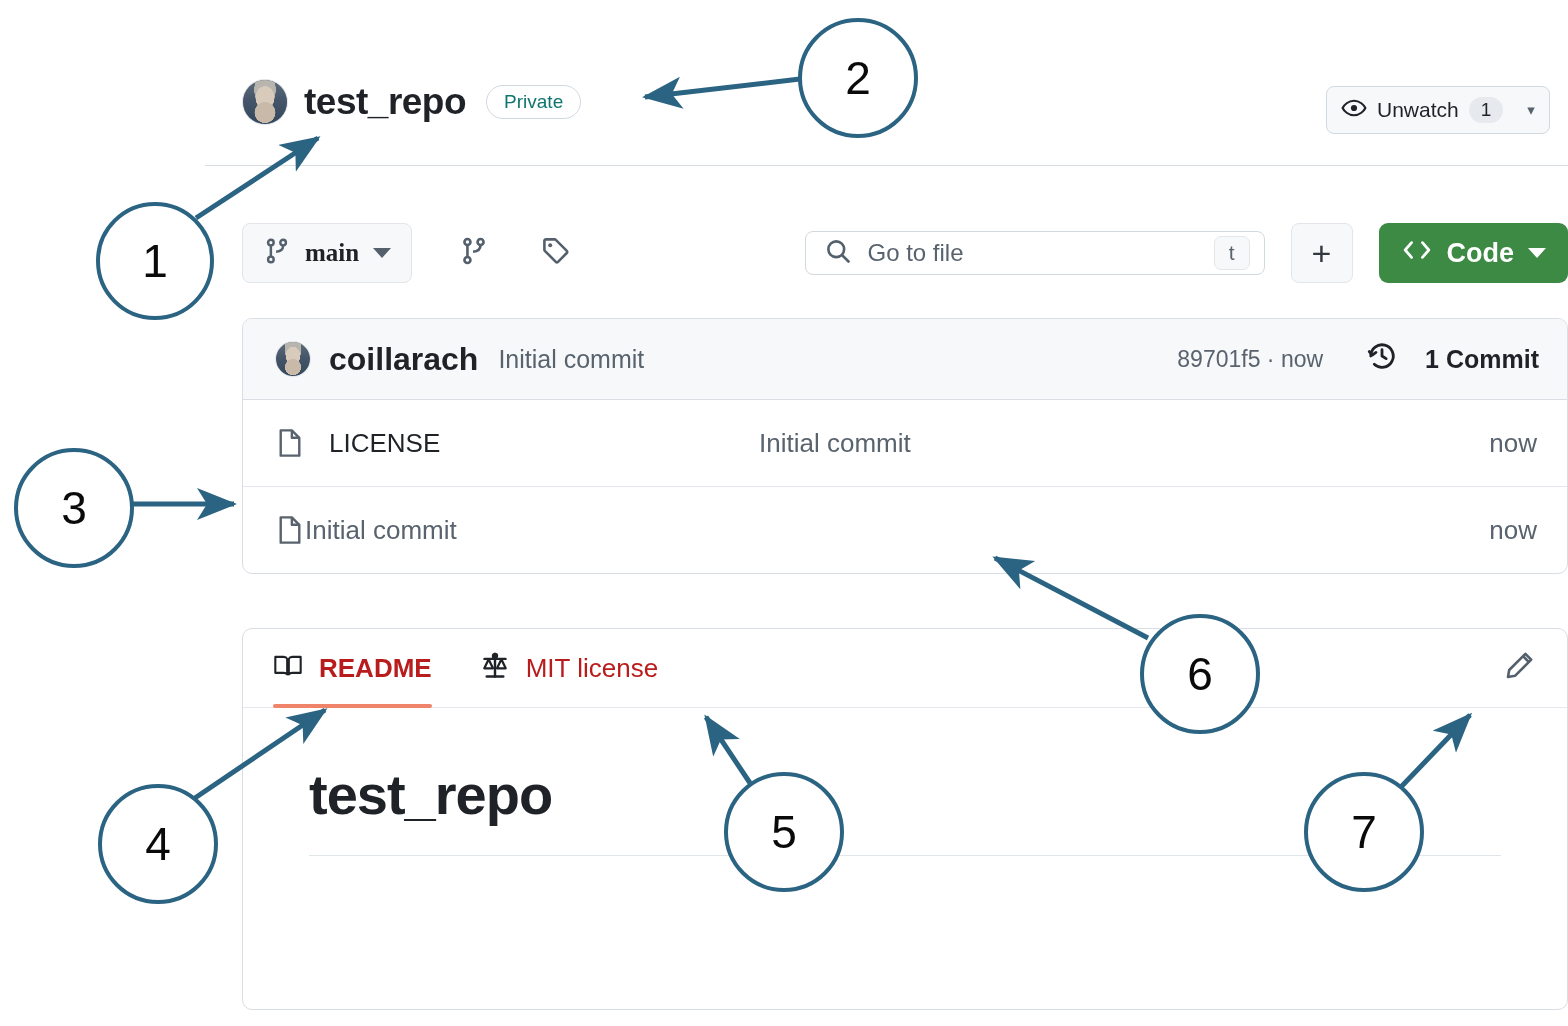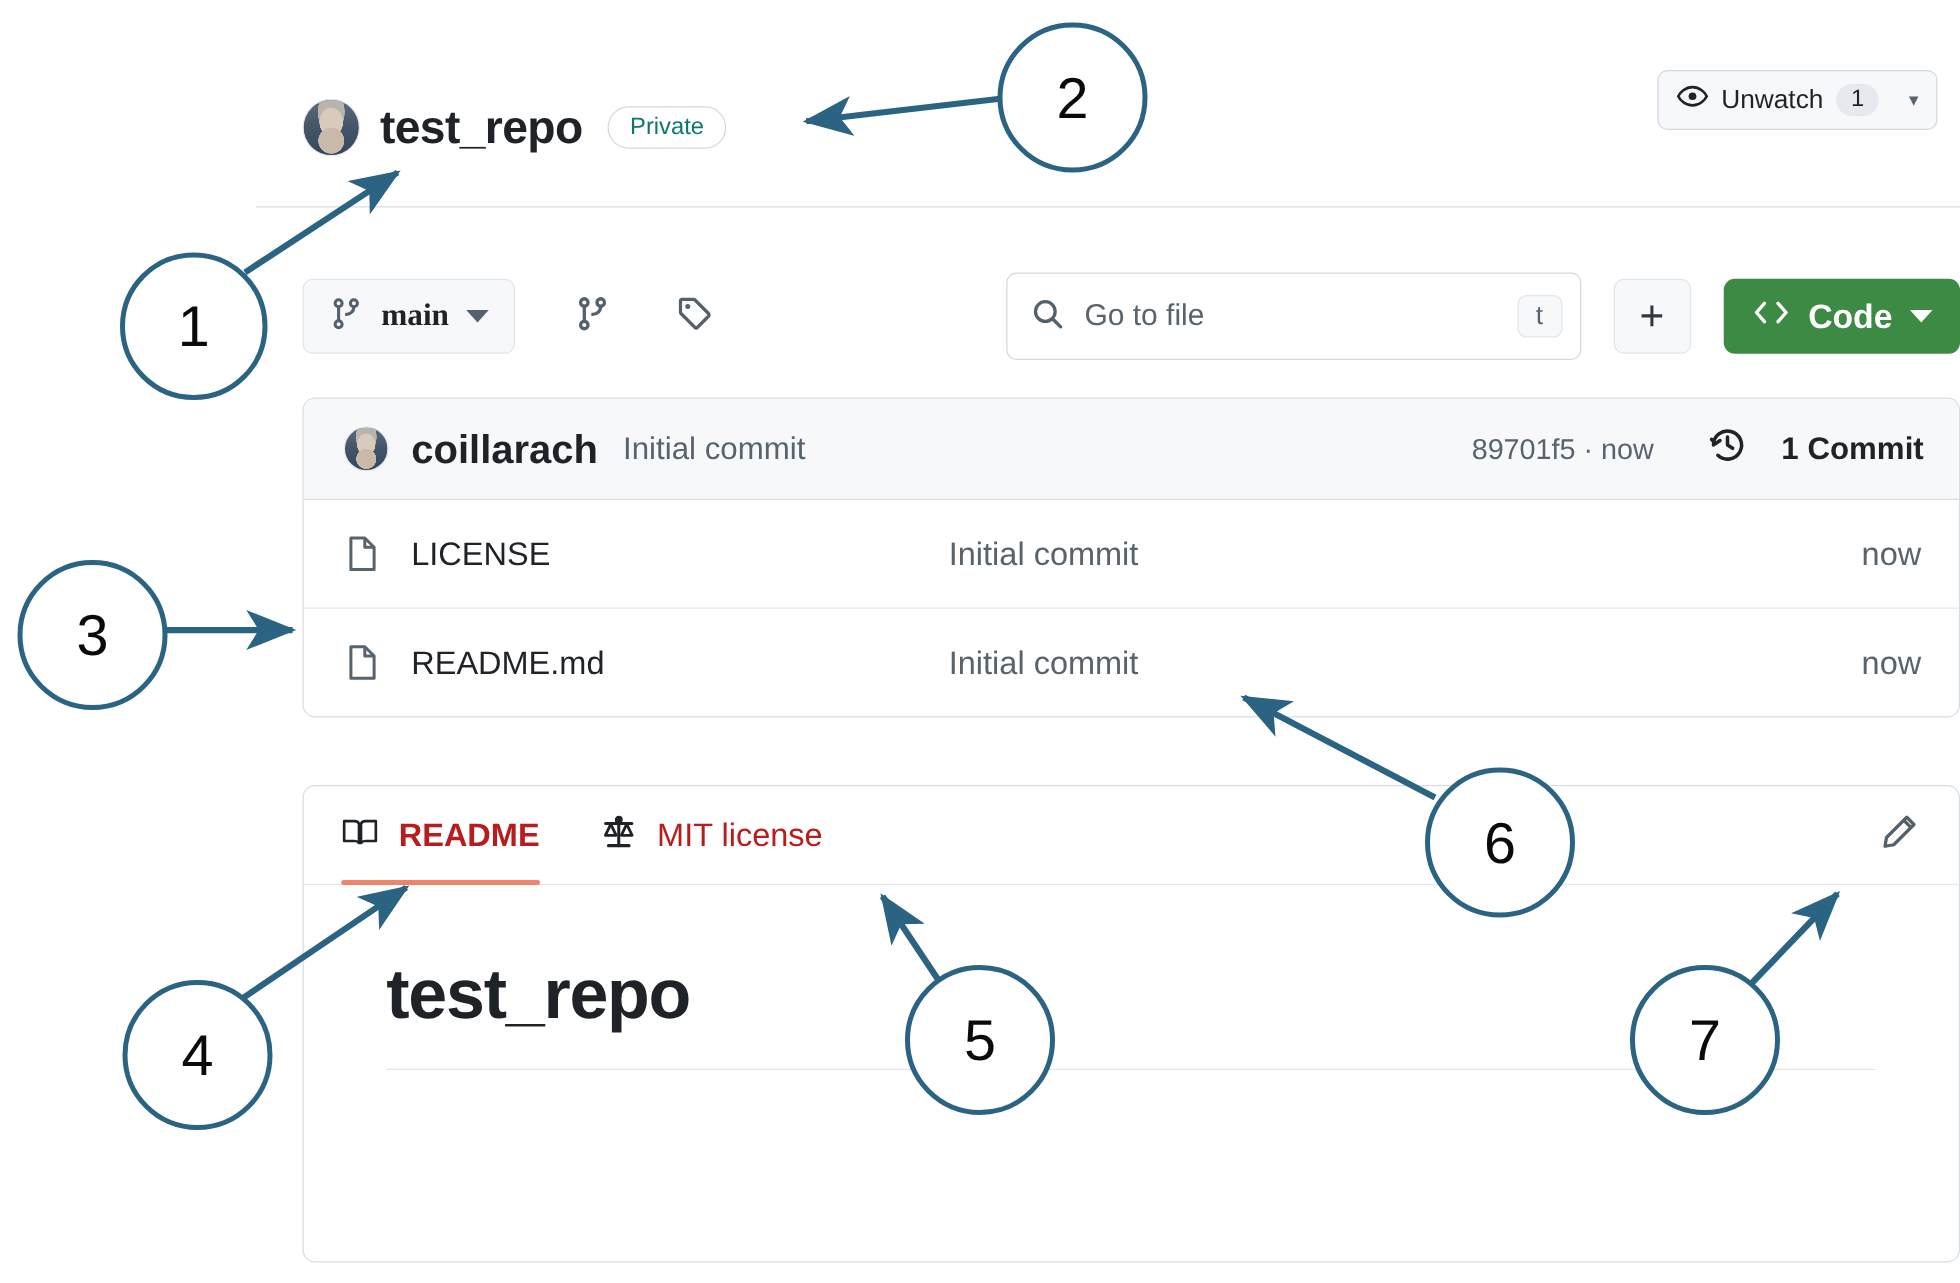--- a/index.html
+++ b/index.html
@@ -65,21 +65,21 @@
     border-radius: 999px;
     padding: 5px 17px;
     font-size: 19px;
     color: #0f766e;
     line-height: 1.2;
     white-space: nowrap;
   }
   .header-actions {
     position: absolute;
     left: 1326px;
-    top: 56px;
+    top: 86px;
     display: flex;
     align-items: center;
   }
   .watch-btn {
     display: flex;
     align-items: center;
     gap: 10px;
     border: 1px solid #d1d9e0;
     border-radius: 8px;
     background: #f6f8fa;
@@ -151,21 +151,21 @@
     width: 52px;
     height: 52px;
     color: #54606c;
   }
   .toolbar-spacer { flex: 1; }
 
   .file-search {
     display: flex;
     align-items: center;
     width: 460px;
-    height: 70px;
+    height: 44px;
     box-sizing: border-box;
     border: 1px solid #d1d9e0;
     border-radius: 8px;
     padding: 0 14px 0 18px;
     background: #fff;
   }
   .file-search .ph {
     flex: 1;
     margin-left: 16px;
     font-size: 24px;
@@ -526,21 +526,20 @@
       <span class="file-time">now</span>
     </div>
 
     <div class="file-row">
       <span class="file-icon">
         <svg width="26" height="30" viewBox="0 0 14 16" fill="none">
           <path d="M2 1.2h6l4 4v9.6H2z" stroke="#59636e" stroke-width="1.3" stroke-linejoin="round"></path>
           <path d="M8 1.2v4h4" stroke="#59636e" stroke-width="1.3" stroke-linejoin="round"></path>
         </svg>
       </span>
-      <span class="file-name">README.md</span>
       <span class="file-commit">Initial commit</span>
       <span class="file-time">now</span>
     </div>
   </div>
 
   <div class="readme-card">
     <div class="readme-tabs">
       <div class="tab active">
         <span>
           <svg width="30" height="26" viewBox="0 0 18 16" fill="none">

